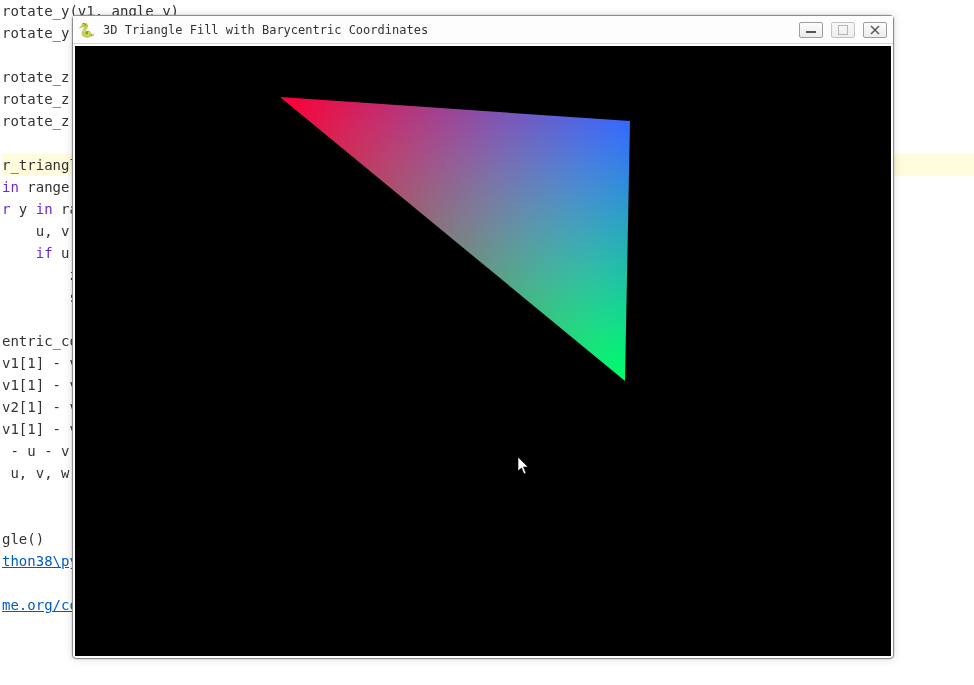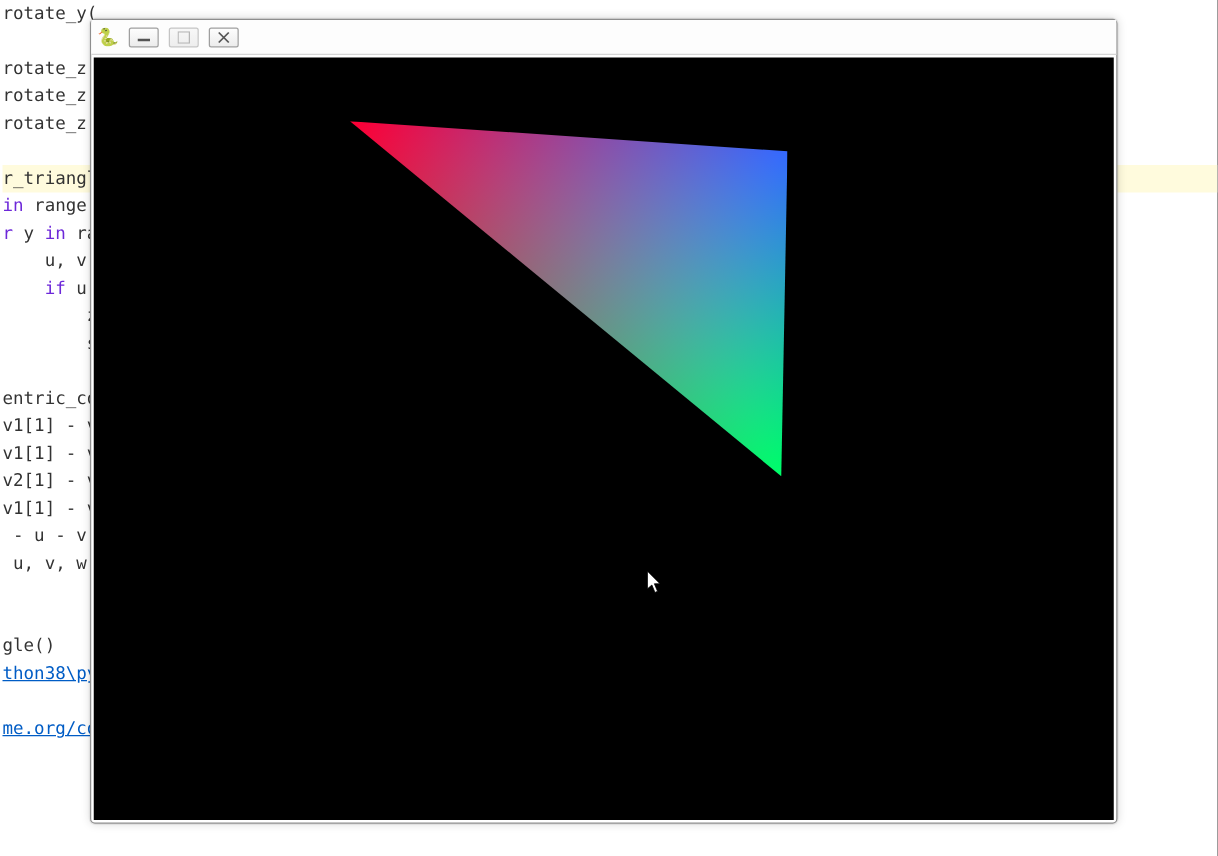--- a/index.html
+++ b/index.html
@@ -106,20 +106,21 @@
       top: 411px;
       width: 14px;
       height: 20px;
       pointer-events: none;
     }
   </style>
 </head>
 <body>
 
 <div class="code-bg">
+  <div class="line"><span>rotate_y(v1, angle_y)</span></div>
   <div class="line"><span>rotate_y(</span></div>
   <div class="line">&nbsp;</div>
   <div class="line"><span>rotate_z(v</span></div>
   <div class="line"><span>rotate_z(v</span></div>
   <div class="line"><span>rotate_z(v</span></div>
   <div class="line">&nbsp;</div>
   <div class="line c-hl"><span>r_triangle</span></div>
   <div class="line"><span class="c-kw">in</span> <span>range(</span></div>
   <div class="line"><span class="c-kw">r</span> y <span class="c-kw">in</span> ra</div>
   <div class="line"><span>    u, v, w</span></div>
@@ -139,20 +140,21 @@
   <div class="line"><span>gle()</span></div>
   <div class="line"><span class="c-path">thon38\pyt</span></div>
   <div class="line">&nbsp;</div>
   <div class="line"><span class="c-path">me.org/co</span></div>
 </div>
 
 <div class="pygame-window">
 
   <div class="titlebar">
     <span class="app-icon">🐍</span>
+    <span class="title-text">3D Triangle Fill with Barycentric Coordinates</span>
     <div class="window-controls">
       <div class="win-btn">
         <svg width="10" height="8" viewBox="0 0 10 8">
           <rect x="0" y="5" width="10" height="2" fill="#555"></rect>
         </svg>
       </div>
       <div class="win-btn max">
         <svg width="10" height="10" viewBox="0 0 10 10">
           <rect x="0.5" y="0.5" width="9" height="9" fill="none" stroke="#888" stroke-width="1"></rect>
         </svg>

